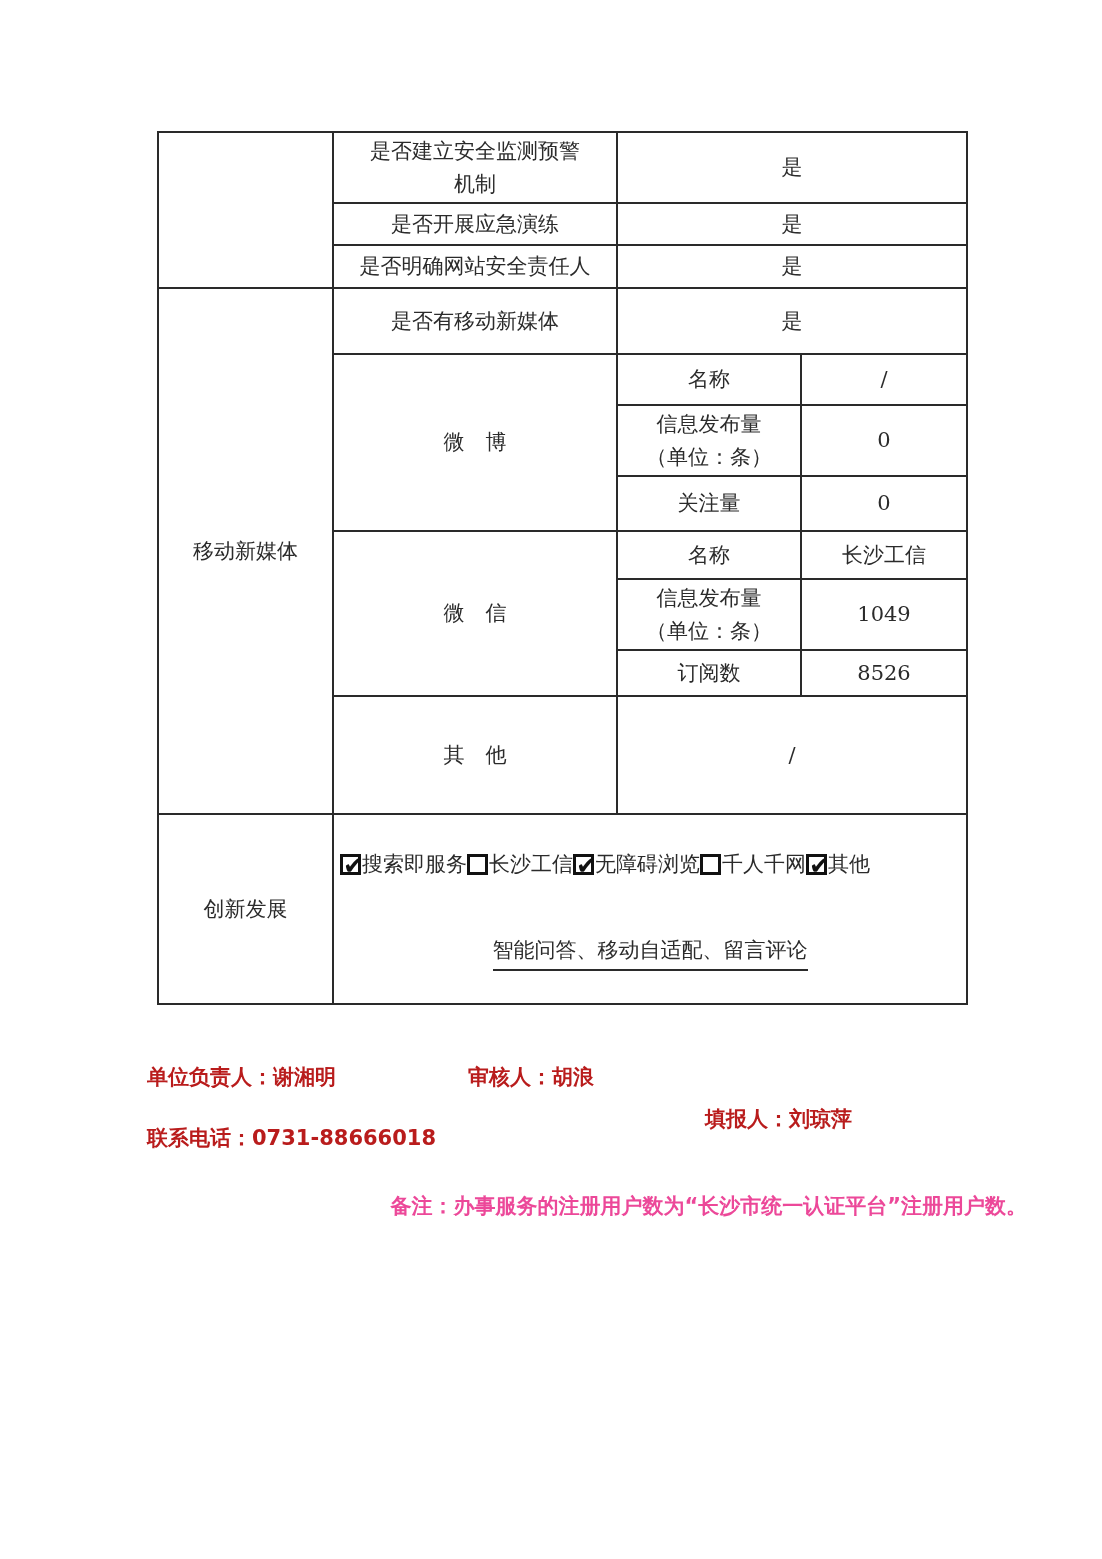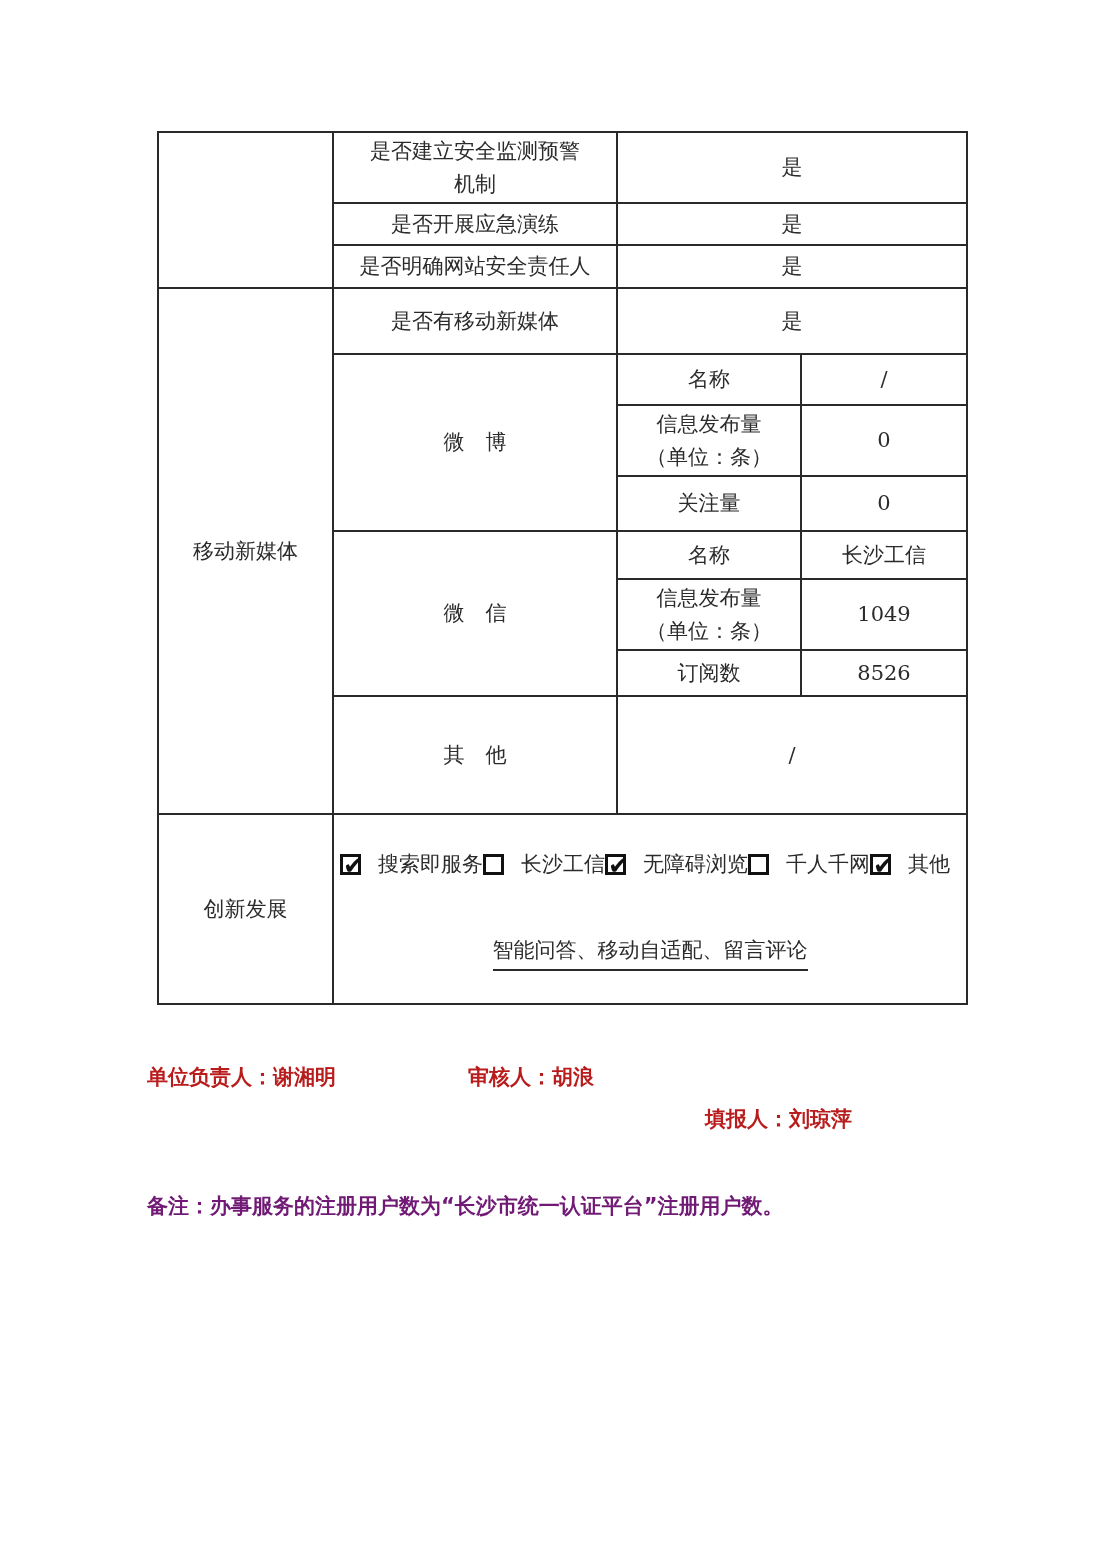--- a/index.html
+++ b/index.html
@@ -20,21 +20,21 @@
     border:2px solid #2a2a2a;
     text-align:center; vertical-align:middle;
     font-size:21px; line-height:1.55; color:#2b2b2b;
     padding:2px 6px;
   }
   td.pre { white-space:pre-line; }
 
   
   td.innov-cell { text-align:left; padding:0 14px 0 42px; }
   .cb-row { display:flex; align-items:center; flex-wrap:nowrap; }
-  .cb { display:flex; align-items:center;gap:16px; }
+  .cb { display:flex; align-items:center; }
   .cb-box {
     position:relative; display:inline-block;
     width:21px; height:21px; border:3px solid #111; background:#fff;
     margin-right:1px; flex:0 0 auto;
   }
   .cb.checked .cb-box::after {
     content:"\2714";
     position:absolute; top:-10px; left:0px;
     font-size:25px; font-weight:700; color:#111;
     font-family:"DejaVu Sans",sans-serif;
@@ -49,21 +49,21 @@
   
   .f-item {
     position:absolute;
     font-family:"DejaVu Sans","Liberation Sans",sans-serif;
     font-weight:700; font-size:21px; color:#b91c1c;
     white-space:nowrap;
   }
   .note {
     position:absolute; left:147px; top:1192px; width:880px;
     font-family:"DejaVu Sans","Liberation Sans",sans-serif;
-    font-weight:700; font-size:21px; color:#701a75;
+    font-weight:700; font-size:21px; color:#ec4899;text-align:right;
   }
   .page-num {
     position:absolute; left:0; top:1468px; width:100%;
     text-align:center; font-size:24px; color:#111;
     font-family:"DejaVu Serif","Liberation Serif",serif;
   }
 </style>
 </head>
 <body>
 
@@ -161,17 +161,18 @@
         </div>
       </td>
     </tr>
   </tbody>
     </table>
 
   <div class="f-item" style="left:147px; top:1063px;"><span>单位负责人：</span><span>谢湘明</span></div>
   <div class="f-item" style="left:468px; top:1063px;"><span>审核人：</span><span>胡浪</span></div>
   <div class="f-item" style="left:705px; top:1105px;"><span>填报人：</span><span>刘琼萍</span></div>
 
+  <div class="f-item" style="left:147px; top:1124px;"><span>联系电话：</span><span>0731-88666018</span></div>
 
   <div class="note">备注：办事服务的注册用户数为“长沙市统一认证平台”注册用户数。</div>
 
   <div class="page-num">3</div>
 </div>
 
 </body></html>

